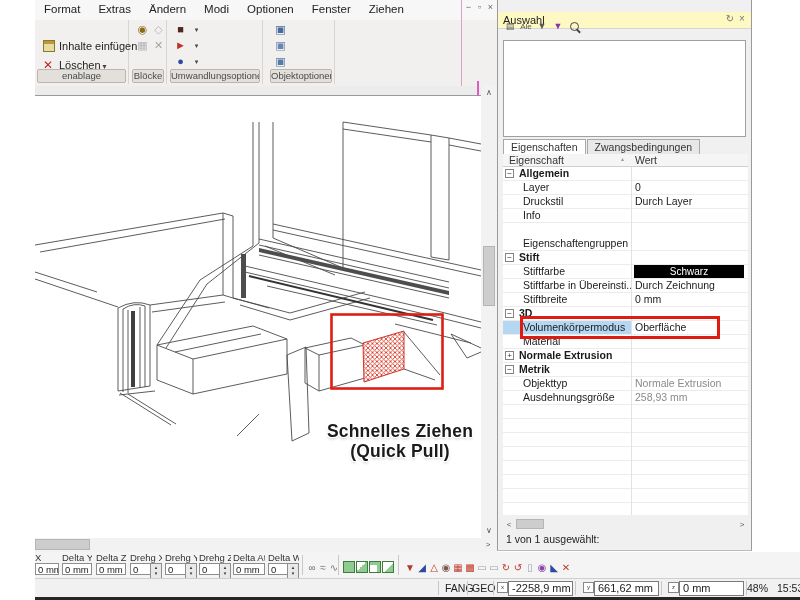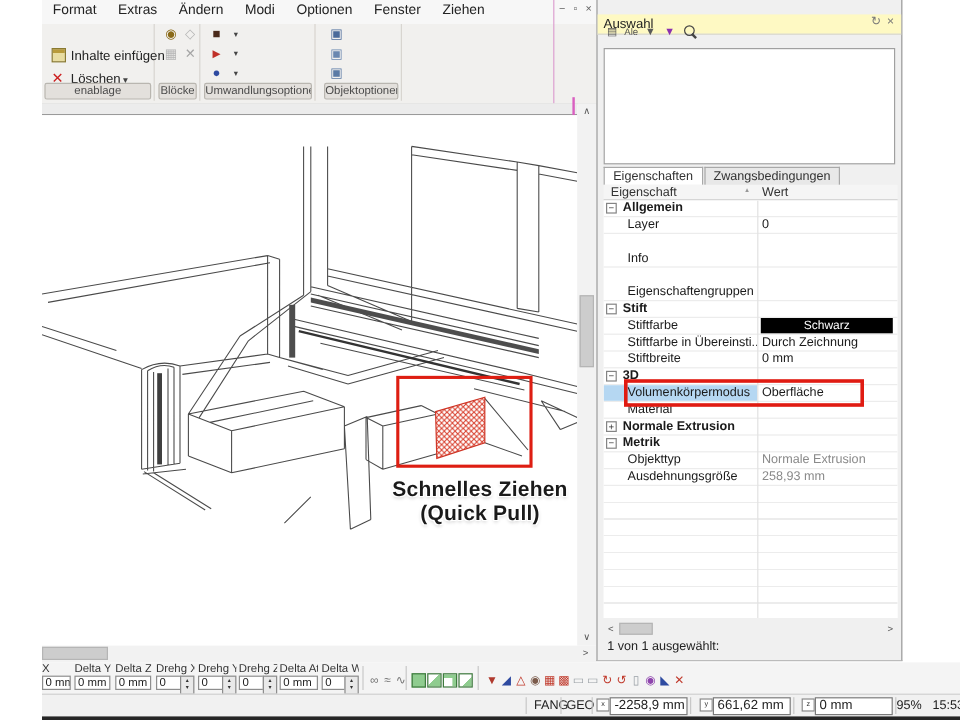--- a/index.html
+++ b/index.html
@@ -20,21 +20,21 @@
   .clip-icon{background:linear-gradient(#b89a3a 0 3px,#e8dca0 3px 100%);border:1px solid #8a7a30;box-sizing:border-box;}
   .x-icon{color:#cc1f1f;font-weight:bold;font-size:12px;width:12px;display:inline-block;margin-right:4px;}
   .caret{font-size:8px;color:#444;margin-left:2px;}
   .gicon{position:absolute;width:13px;height:13px;font-size:11px;line-height:13px;text-align:center;}
   
   #ruler{position:absolute;left:35px;top:86px;width:446px;height:10px;background:#ececec;border-bottom:1px solid #9a9a9a;box-sizing:border-box;}
   #ruler-tick{position:absolute;left:442px;top:-5px;width:2px;height:15px;background:#d95fc0;}
   #edge-tick{position:absolute;left:461px;top:0;width:1px;height:86px;background:#dca0d0;}
   #canvas{position:absolute;left:35px;top:96px;width:446px;height:442px;background:#fff;overflow:hidden;}
   .anno{position:absolute;width:240px;text-align:center;font-weight:bold;font-size:17.5px;letter-spacing:.2px;
-        text-shadow:-1px -1px 0 #fff,1px -1px 0 #fff,-1px 1px 0 #fff,1px 1px 0 #fff,0 0 4px #fff,0 2px 3px rgba(0,0,0,.25);}
+        text-shadow:-1px -1px 0 #fff,1px -1px 0 #fff,-1px 1px 0 #fff,1px 1px 0 #fff,0 0 4px #fff,0 2px 3px rgba(0,0,0,.25);margin-top:24px;}
   
   .sb{position:absolute;background:#f2f2f2;}
   .sb-arrow{position:absolute;color:#555;font-size:8px;text-align:center;line-height:13px;width:14px;height:14px;}
   .sb-thumb{position:absolute;background:#cdcdcd;border:1px solid #b5b5b5;box-sizing:border-box;}
   
   #deltabar{position:absolute;left:35px;top:552px;width:765px;height:26px;background:#f4f4f4;}
   .dfield{position:absolute;top:0;}
   .dlabel{font-size:9.5px;color:#333;height:11px;white-space:nowrap;overflow:hidden;}
   .dinput{background:#fff;border:1px solid #8d8d8d;height:12px;font-size:9.5px;padding:0 0 0 2px;color:#222;overflow:hidden;white-space:nowrap;}
   .dspin{position:absolute;top:11px;width:10px;height:14px;border:1px solid #8d8d8d;background:#e9e9e9;font-size:5px;line-height:6px;text-align:center;color:#333;}
@@ -259,21 +259,21 @@
       <span class="tico" style="left: 525px; color: rgb(192, 57, 43);">✕</span>
     </div>
 
   <div id="statusbar">
     <div class="vsep" style="left:403px;top:2px;height:14px;"></div>
     <span class="slabel" style="left:410px;">FANG</span>
     <div class="vsep" style="left:432px;top:2px;height:14px;"></div>
     <span class="slabel" style="left:437px;">GEO</span>
     <div class="vsep" style="left:458px;top:2px;height:14px;"></div>
     <span id="coords"><span class="axis-ic" style="left: 462px;">x</span><span class="scoord-box" style="left: 473px; width: 60px;">-2258,9 mm</span><div class="vsep" style="left: 540px; top: 2px; height: 14px;"></div><span class="axis-ic" style="left: 548px;">y</span><span class="scoord-box" style="left: 559px; width: 60px;">661,62 mm</span><div class="vsep" style="left: 626px; top: 2px; height: 14px;"></div><span class="axis-ic" style="left: 633px;">z</span><span class="scoord-box" style="left: 644px; width: 60px;">0 mm</span><div class="vsep" style="left: 711px; top: 2px; height: 14px;"></div></span>
-    <span class="slabel" style="left:712px;">95%</span>
+    <span class="slabel" style="left:712px;">48%</span>
     <span class="slabel" style="left:742px;">15:53</span>
   </div>
   <div id="bottomline"></div>
 
   <div id="panel">
     <div id="panel-header">
       <span id="panel-title">Auswahl</span>
       <span id="panel-hicons"><span>↻</span><span>×</span></span>
     </div>
     <div id="panel-toolbar">
@@ -295,20 +295,24 @@
     <div id="grid">
       <div id="grid-fill"></div>
       <div class="prow" style="top: 0px;">
           <span class="expander">−</span>
           <div class="pname grp"><span class="txt">Allgemein</span></div>
         </div>
         <div class="prow" style="top: 14px;">
           <div class="pname"><span class="txt">Layer</span></div>
           <div class="pval">0</div>
         </div>
+        <div class="prow" style="top: 28px;">
+          <div class="pname"><span class="txt">Druckstil</span></div>
+          <div class="pval">Durch Layer</div>
+        </div>
         <div class="prow" style="top: 42px;">
           <div class="pname"><span class="txt">Info</span></div>
           <div class="pval"></div>
         </div>
         <div class="prow" style="top: 70px;">
           <div class="pname"><span class="txt">Eigenschaftengruppen</span></div>
           <div class="pval"></div>
         </div>
         <div class="prow" style="top: 84px;">
           <span class="expander">−</span>

